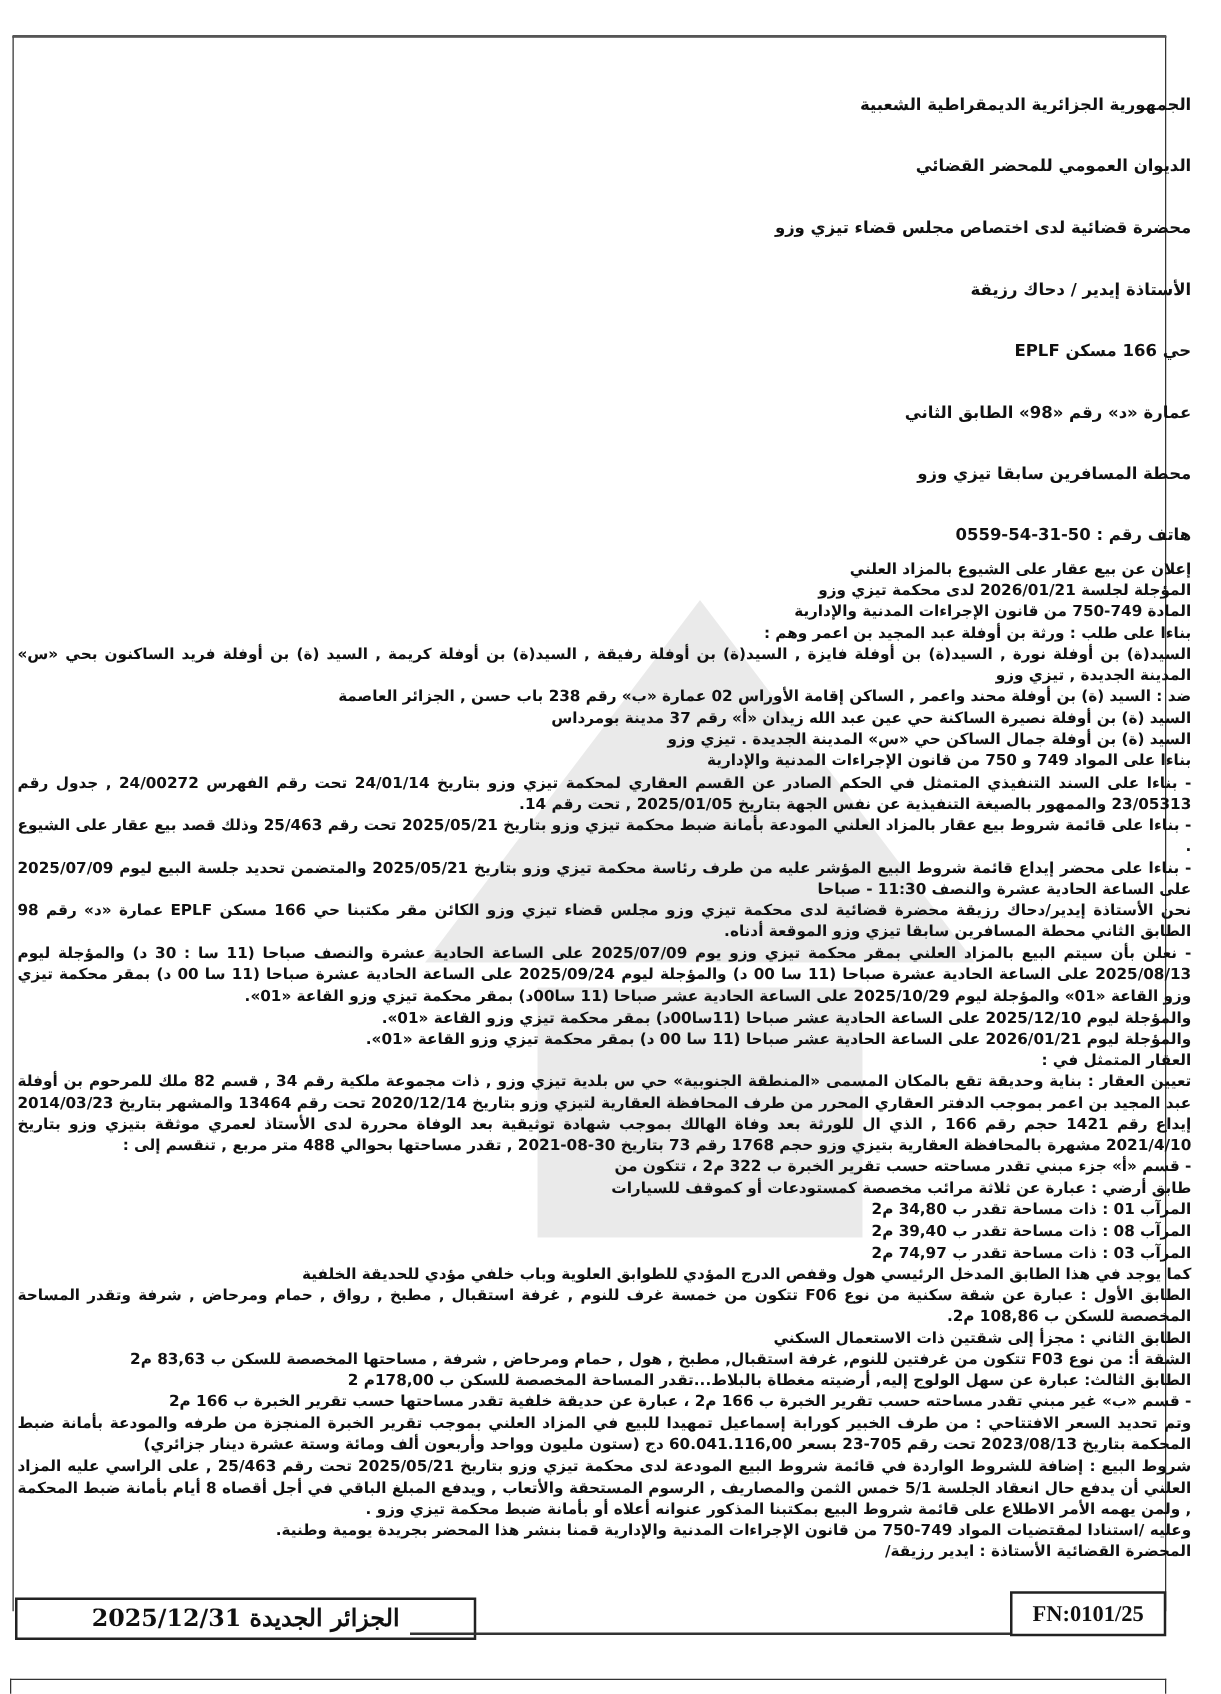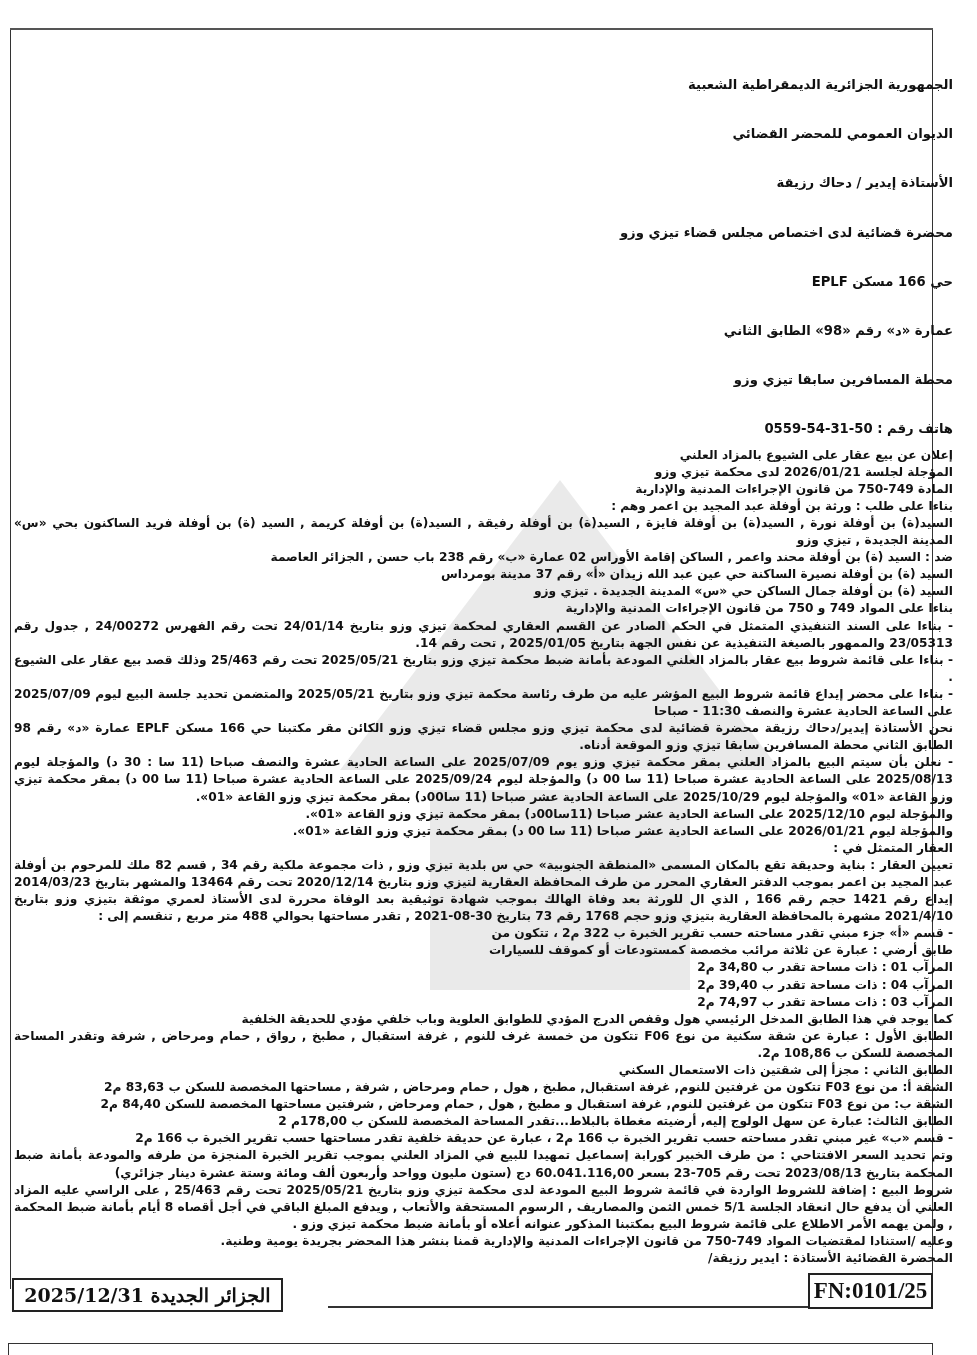--- a/index.html
+++ b/index.html
@@ -7,48 +7,48 @@
          font-family:"DejaVu Sans", sans-serif; color:#111; }
   .frame { position:absolute; left:10px; top:29px; width:923px; height:1260px;
            border:1.5px solid #333; border-bottom:none; box-sizing:border-box; }
   .frame::before { content:""; position:absolute; left:-1px; right:-1px; top:-2px; height:2px; background:#555; }
   .content { position:absolute; left:14px; right:24px; top:44px; direction:rtl; text-align:right; }
   .hdr { font-weight:bold; font-size:13.2px; line-height:17.2px; padding-right:0; }
   .hdr div { white-space:nowrap;margin-top:32px; }
   .body { margin-top:9px; font-weight:bold; font-size:12.2px; line-height:17.1px; }
   .body p { margin:0; text-align:justify; text-align-last:right; }
   .body p.c { text-align:right; }
-  .footer-left { position:absolute; left:12px; top:1278px; width:271px; height:34px;
+  .footer-left { position:absolute; left:12px; top:1278px; width:369px; height:34px;
                  border:2px solid #222; box-sizing:border-box; direction:rtl; text-align:center;
                  font-family:"DejaVu Serif", serif; font-weight:bold; font-size:19px; line-height:30px; }
   .footer-right { position:absolute; left:808px; top:1273px; width:125px; height:36px;
                   border:2px solid #222; box-sizing:border-box; text-align:center;
-                  font-family:"Liberation Serif", serif; font-weight:bold; font-size:23px; line-height:32px; }
+                  font-family:"Liberation Serif", serif; font-weight:bold; font-size:18px; line-height:32px; }
   .footer-rule { position:absolute; left:328px; top:1306px; width:480px; height:2px; background:#333; }
   .next-box { position:absolute; left:8px; top:1343px; width:925px; height:20px;
               border:1.5px solid #333; border-bottom:none; box-sizing:border-box; }
   .watermark { position:absolute; left:330px; top:470px; width:460px; height:560px; opacity:0.08;
                pointer-events:none; }
 </style>
 </head>
 <body>
 
 <div class="frame"></div>
 
 <svg class="watermark" viewBox="0 0 460 560">
   <polygon points="230,10 450,300 10,300" fill="#000"></polygon>
   <rect x="100" y="320" width="260" height="200" fill="#000"></rect>
 </svg>
 
 <div class="content">
   <div class="hdr">
     <div>الجمهورية الجزائرية الديمقراطية الشعبية</div>
     <div>الديوان العمومي للمحضر القضائي</div>
+    <div>محضرة قضائية لدى اختصاص مجلس قضاء تيزي وزو</div>
     <div>الأستاذة إيدير / دحاك رزيقة</div>
-    <div>محضرة قضائية لدى اختصاص مجلس قضاء تيزي وزو</div>
     <div>حي 166 مسكن EPLF</div>
     <div>عمارة «د» رقم «98» الطابق الثاني</div>
     <div>محطة المسافرين سابقا تيزي وزو</div>
     <div>هاتف رقم : 50-31-54-0559</div>
   </div>
 
   <div class="body">
     <p class="c">إعلان عن بيع عقار على الشيوع بالمزاد العلني</p>
     <p class="c">المؤجلة لجلسة 2026/01/21 لدى محكمة تيزي وزو</p>
     <p class="c">المادة 749-750 من قانون الإجراءات المدنية والإدارية</p>
@@ -63,27 +63,26 @@
     <p>- بناءا على محضر إيداع قائمة شروط البيع المؤشر عليه من طرف رئاسة محكمة تيزي وزو بتاريخ 2025/05/21 والمتضمن تحديد جلسة البيع ليوم 2025/07/09 على الساعة الحادية عشرة والنصف 11:30 - صباحا</p>
     <p>نحن الأستاذة إيدير/دحاك رزيقة محضرة قضائية لدى محكمة تيزي وزو مجلس قضاء تيزي وزو الكائن مقر مكتبنا حي 166 مسكن EPLF عمارة «د» رقم 98 الطابق الثاني محطة المسافرين سابقا تيزي وزو الموقعة أدناه.</p>
     <p>- نعلن بأن سيتم البيع بالمزاد العلني بمقر محكمة تيزي وزو يوم 2025/07/09 على الساعة الحادية عشرة والنصف صباحا (11 سا : 30 د) والمؤجلة ليوم 2025/08/13 على الساعة الحادية عشرة صباحا (11 سا 00 د) والمؤجلة ليوم 2025/09/24 على الساعة الحادية عشرة صباحا (11 سا 00 د) بمقر محكمة تيزي وزو القاعة «01» والمؤجلة ليوم 2025/10/29 على الساعة الحادية عشر صباحا (11 سا00د) بمقر محكمة تيزي وزو القاعة «01».</p>
     <p class="c">والمؤجلة ليوم 2025/12/10 على الساعة الحادية عشر صباحا (11سا00د) بمقر محكمة تيزي وزو القاعة «01».</p>
     <p class="c">والمؤجلة ليوم 2026/01/21 على الساعة الحادية عشر صباحا (11 سا 00 د) بمقر محكمة تيزي وزو القاعة «01».</p>
     <p class="c">العقار المتمثل في :</p>
     <p>تعيين العقار : بناية وحديقة تقع بالمكان المسمى «المنطقة الجنوبية» حي س بلدية تيزي وزو , ذات مجموعة ملكية رقم 34 , قسم 82 ملك للمرحوم بن أوفلة عبد المجيد بن اعمر بموجب الدفتر العقاري المحرر من طرف المحافظة العقارية لتيزي وزو بتاريخ 2020/12/14 تحت رقم 13464 والمشهر بتاريخ 2014/03/23 إيداع رقم 1421 حجم رقم 166 , الذي ال للورثة بعد وفاة الهالك بموجب شهادة توثيقية بعد الوفاة محررة لدى الأستاذ لعمري موثقة بتيزي وزو بتاريخ 2021/4/10 مشهرة بالمحافظة العقارية بتيزي وزو حجم 1768 رقم 73 بتاريخ 30-08-2021 , تقدر مساحتها بحوالي 488 متر مربع , تنقسم إلى :</p>
     <p class="c">- قسم «أ» جزء مبني تقدر مساحته حسب تقرير الخبرة ب 322 م2 ، تتكون من</p>
     <p class="c">طابق أرضي : عبارة عن ثلاثة مرائب مخصصة كمستودعات أو كموقف للسيارات</p>
     <p class="c">المرآب 01 : ذات مساحة تقدر ب 34,80 م2</p>
-    <p class="c">المرآب 04 : ذات مساحة تقدر ب 39,40 م2</p>
+    <p class="c">المرآب 08 : ذات مساحة تقدر ب 39,40 م2</p>
     <p class="c">المرآب 03 : ذات مساحة تقدر ب 74,97 م2</p>
     <p class="c">كما يوجد في هذا الطابق المدخل الرئيسي هول وقفص الدرج المؤدي للطوابق العلوية وباب خلفي مؤدي للحديقة الخلفية</p>
     <p>الطابق الأول : عبارة عن شقة سكنية من نوع F06 تتكون من خمسة غرف للنوم , غرفة استقبال , مطبخ , رواق , حمام ومرحاض , شرفة وتقدر المساحة المخصصة للسكن ب 108,86 م2.</p>
     <p class="c">الطابق الثاني : مجزأ إلى شقتين ذات الاستعمال السكني</p>
     <p>الشقة أ: من نوع F03 تتكون من غرفتين للنوم, غرفة استقبال, مطبخ , هول , حمام ومرحاض , شرفة , مساحتها المخصصة للسكن ب 83,63 م2</p>
-    <p>الشقة ب: من نوع F03 تتكون من غرفتين للنوم, غرفة استقبال و مطبخ , هول , حمام ومرحاض , شرفتين مساحتها المخصصة للسكن 84,40 م2</p>
     <p class="c">الطابق الثالث: عبارة عن سهل الولوج إليه, أرضيته مغطاة بالبلاط...تقدر المساحة المخصصة للسكن ب 178,00م 2</p>
     <p>- قسم «ب» غير مبني تقدر مساحته حسب تقرير الخبرة ب 166 م2 ، عبارة عن حديقة خلفية تقدر مساحتها حسب تقرير الخبرة ب 166 م2</p>
     <p>وتم تحديد السعر الافتتاحي : من طرف الخبير كورابة إسماعيل تمهيدا للبيع في المزاد العلني بموجب تقرير الخبرة المنجزة من طرفه والمودعة بأمانة ضبط المحكمة بتاريخ 2023/08/13 تحت رقم 705-23 بسعر 60.041.116,00 دج (ستون مليون وواحد وأربعون ألف ومائة وستة عشرة دينار جزائري)</p>
     <p>شروط البيع : إضافة للشروط الواردة في قائمة شروط البيع المودعة لدى محكمة تيزي وزو بتاريخ 2025/05/21 تحت رقم 25/463 , على الراسي عليه المزاد العلني أن يدفع حال انعقاد الجلسة 5/1 خمس الثمن والمصاريف , الرسوم المستحقة والأتعاب , ويدفع المبلغ الباقي في أجل أقصاه 8 أيام بأمانة ضبط المحكمة , ولمن يهمه الأمر الاطلاع على قائمة شروط البيع بمكتبنا المذكور عنوانه أعلاه أو بأمانة ضبط محكمة تيزي وزو .</p>
     <p>وعليه /استنادا لمقتضيات المواد 749-750 من قانون الإجراءات المدنية والإدارية قمنا بنشر هذا المحضر بجريدة يومية وطنية.</p>
     <p class="c">المحضرة القضائية الأستاذة : ايدير رزيقة/</p>
   </div>
 </div>
 
 <div class="footer-left">الجزائر الجديدة 2025/12/31</div>

